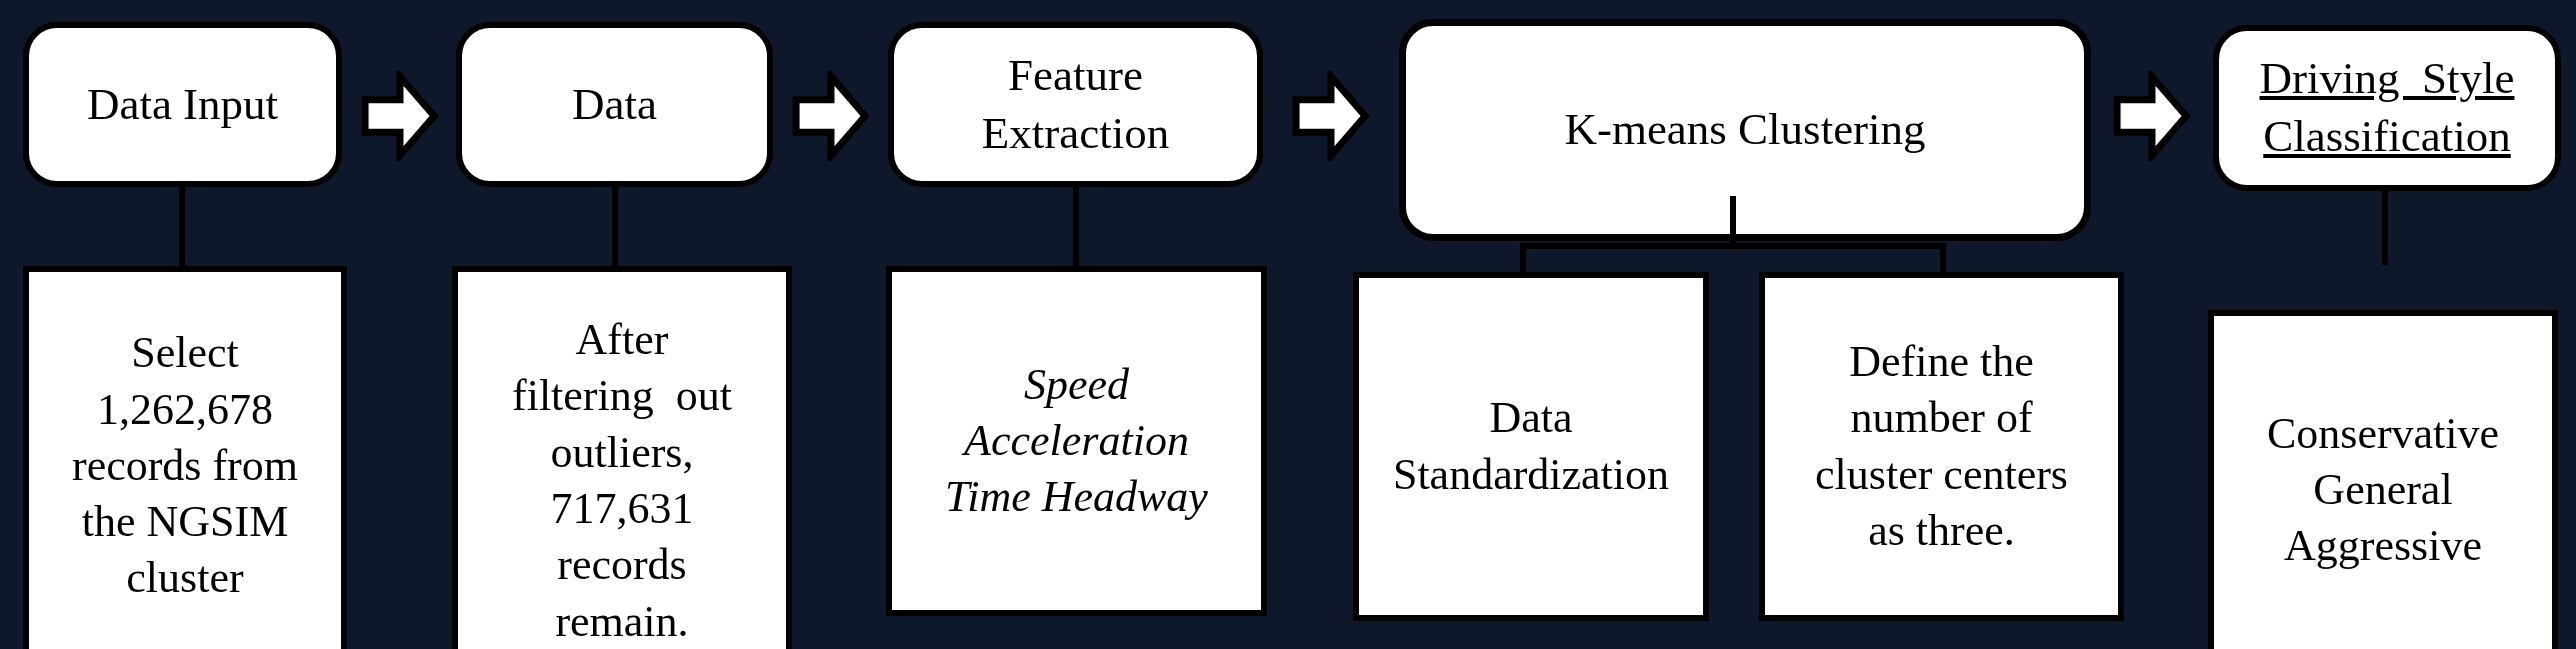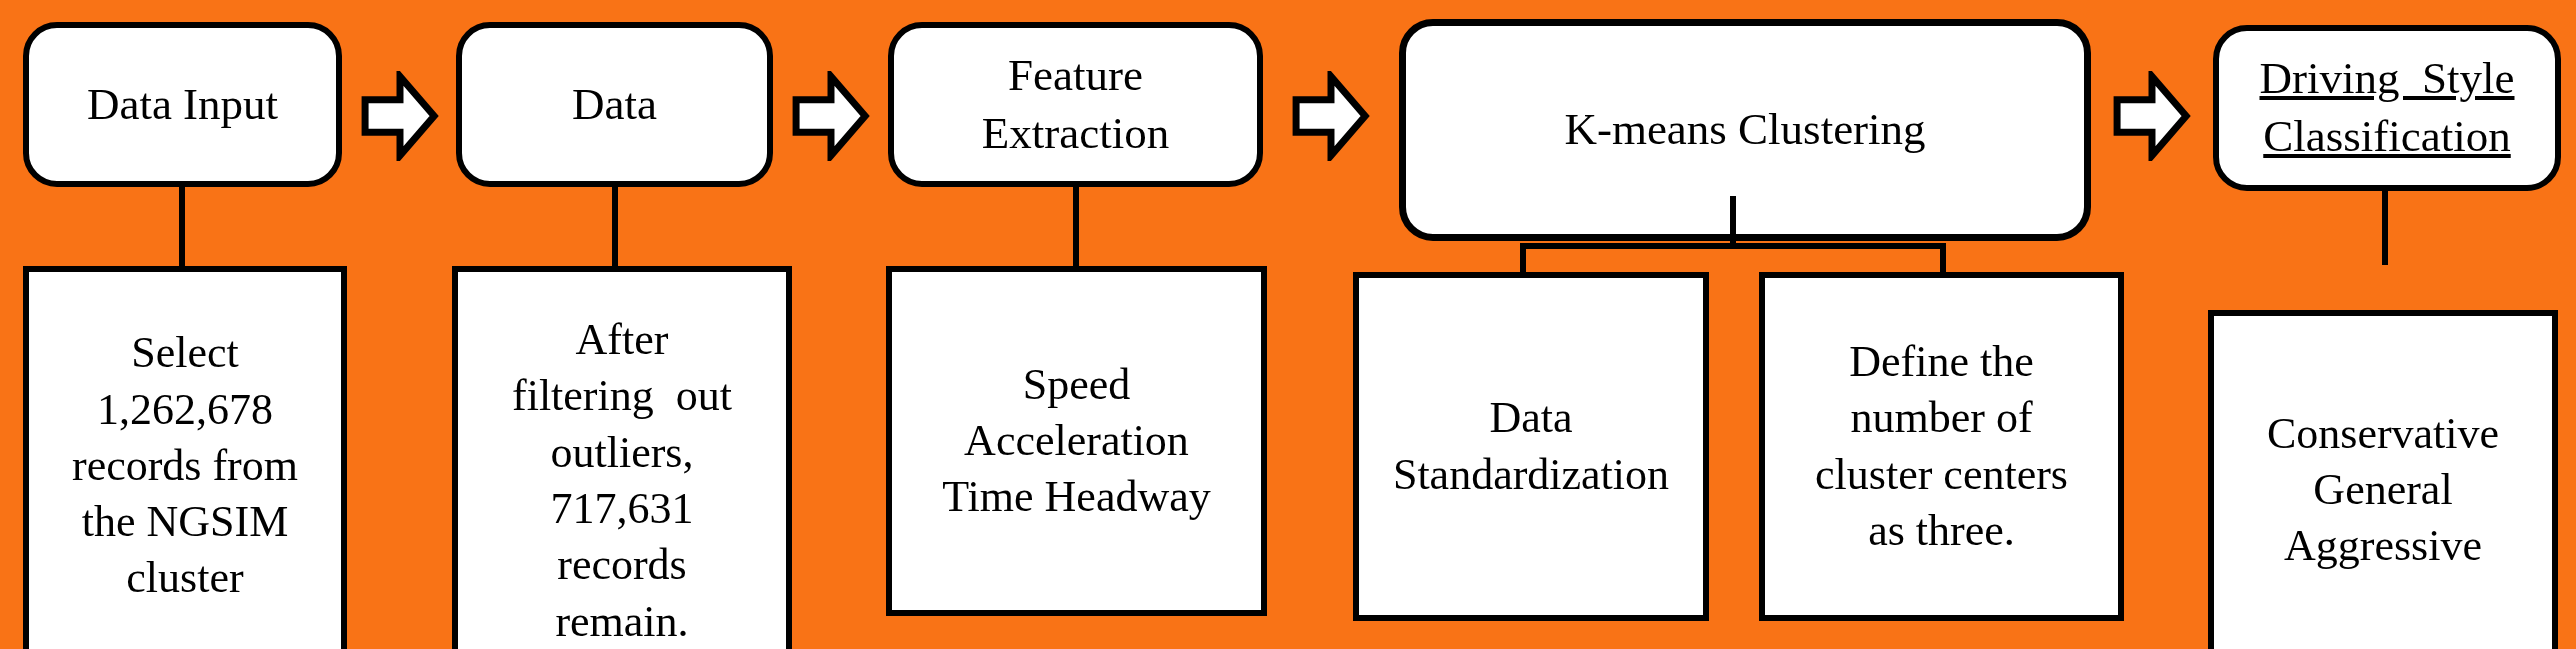--- a/index.html
+++ b/index.html
@@ -3,21 +3,21 @@
 <meta charset="utf-8">
 <style>
   * { box-sizing: border-box; margin: 0; padding: 0; }
   html, body { background: #ffffff; }
   body { font-family: "Liberation Serif", "DejaVu Serif", serif; color: #000; }
 
   .canvas {
     position: relative;
     width: 2576px;
     height: 649px;
-    background: #f97316;
+    background: #0f172a;
     overflow: hidden;
   }
 
   
   .box {
     position: absolute;
     background: #fff;
     border: 6.2px solid #000;
     display: flex;
     align-items: center;
@@ -34,21 +34,21 @@
   
   .s1t { left: 23px;   top: 22px; width: 319px; height: 165px; }
   .s2t { left: 456px;  top: 22px; width: 317px; height: 165px; }
   .s3t { left: 888px; top: 22px; width: 375px; height: 165px; }
   .s4t { left: 1399px; top: 19px; width: 692px; height: 222px; border-width: 7px; }
   .s5t { left: 2213px; top: 25px; width: 348px; height: 166px; text-decoration: underline; }
 
   
   .d1  { left: 23px;   top: 266px; width: 324px; height: 400px; }
   .d2  { left: 452px;  top: 266px; width: 340px; height: 430px; }
-  .d3  { left: 886px; top: 266px; width: 381px; height: 350px; }
+  .d3  { left: 886px; top: 266px; width: 381px; height: 350px; font-style: italic; }
   .d4a { left: 1353px; top: 272px; width: 356px; height: 349px; }
   .d4b { left: 1759px; top: 272px; width: 365px; height: 349px; }
   .d5  { left: 2208px; top: 266px; width: 350px; height: 360px; margin-top: 44px; }
 
   
   .conn { position: absolute; background: #000; }
   .vline { width: 6.2px; }
   .hline { height: 6.2px; }
   .c1 { left: 179px;  top: 187px; height: 79px; }
   .c2 { left: 612px;  top: 187px; height: 79px; }

